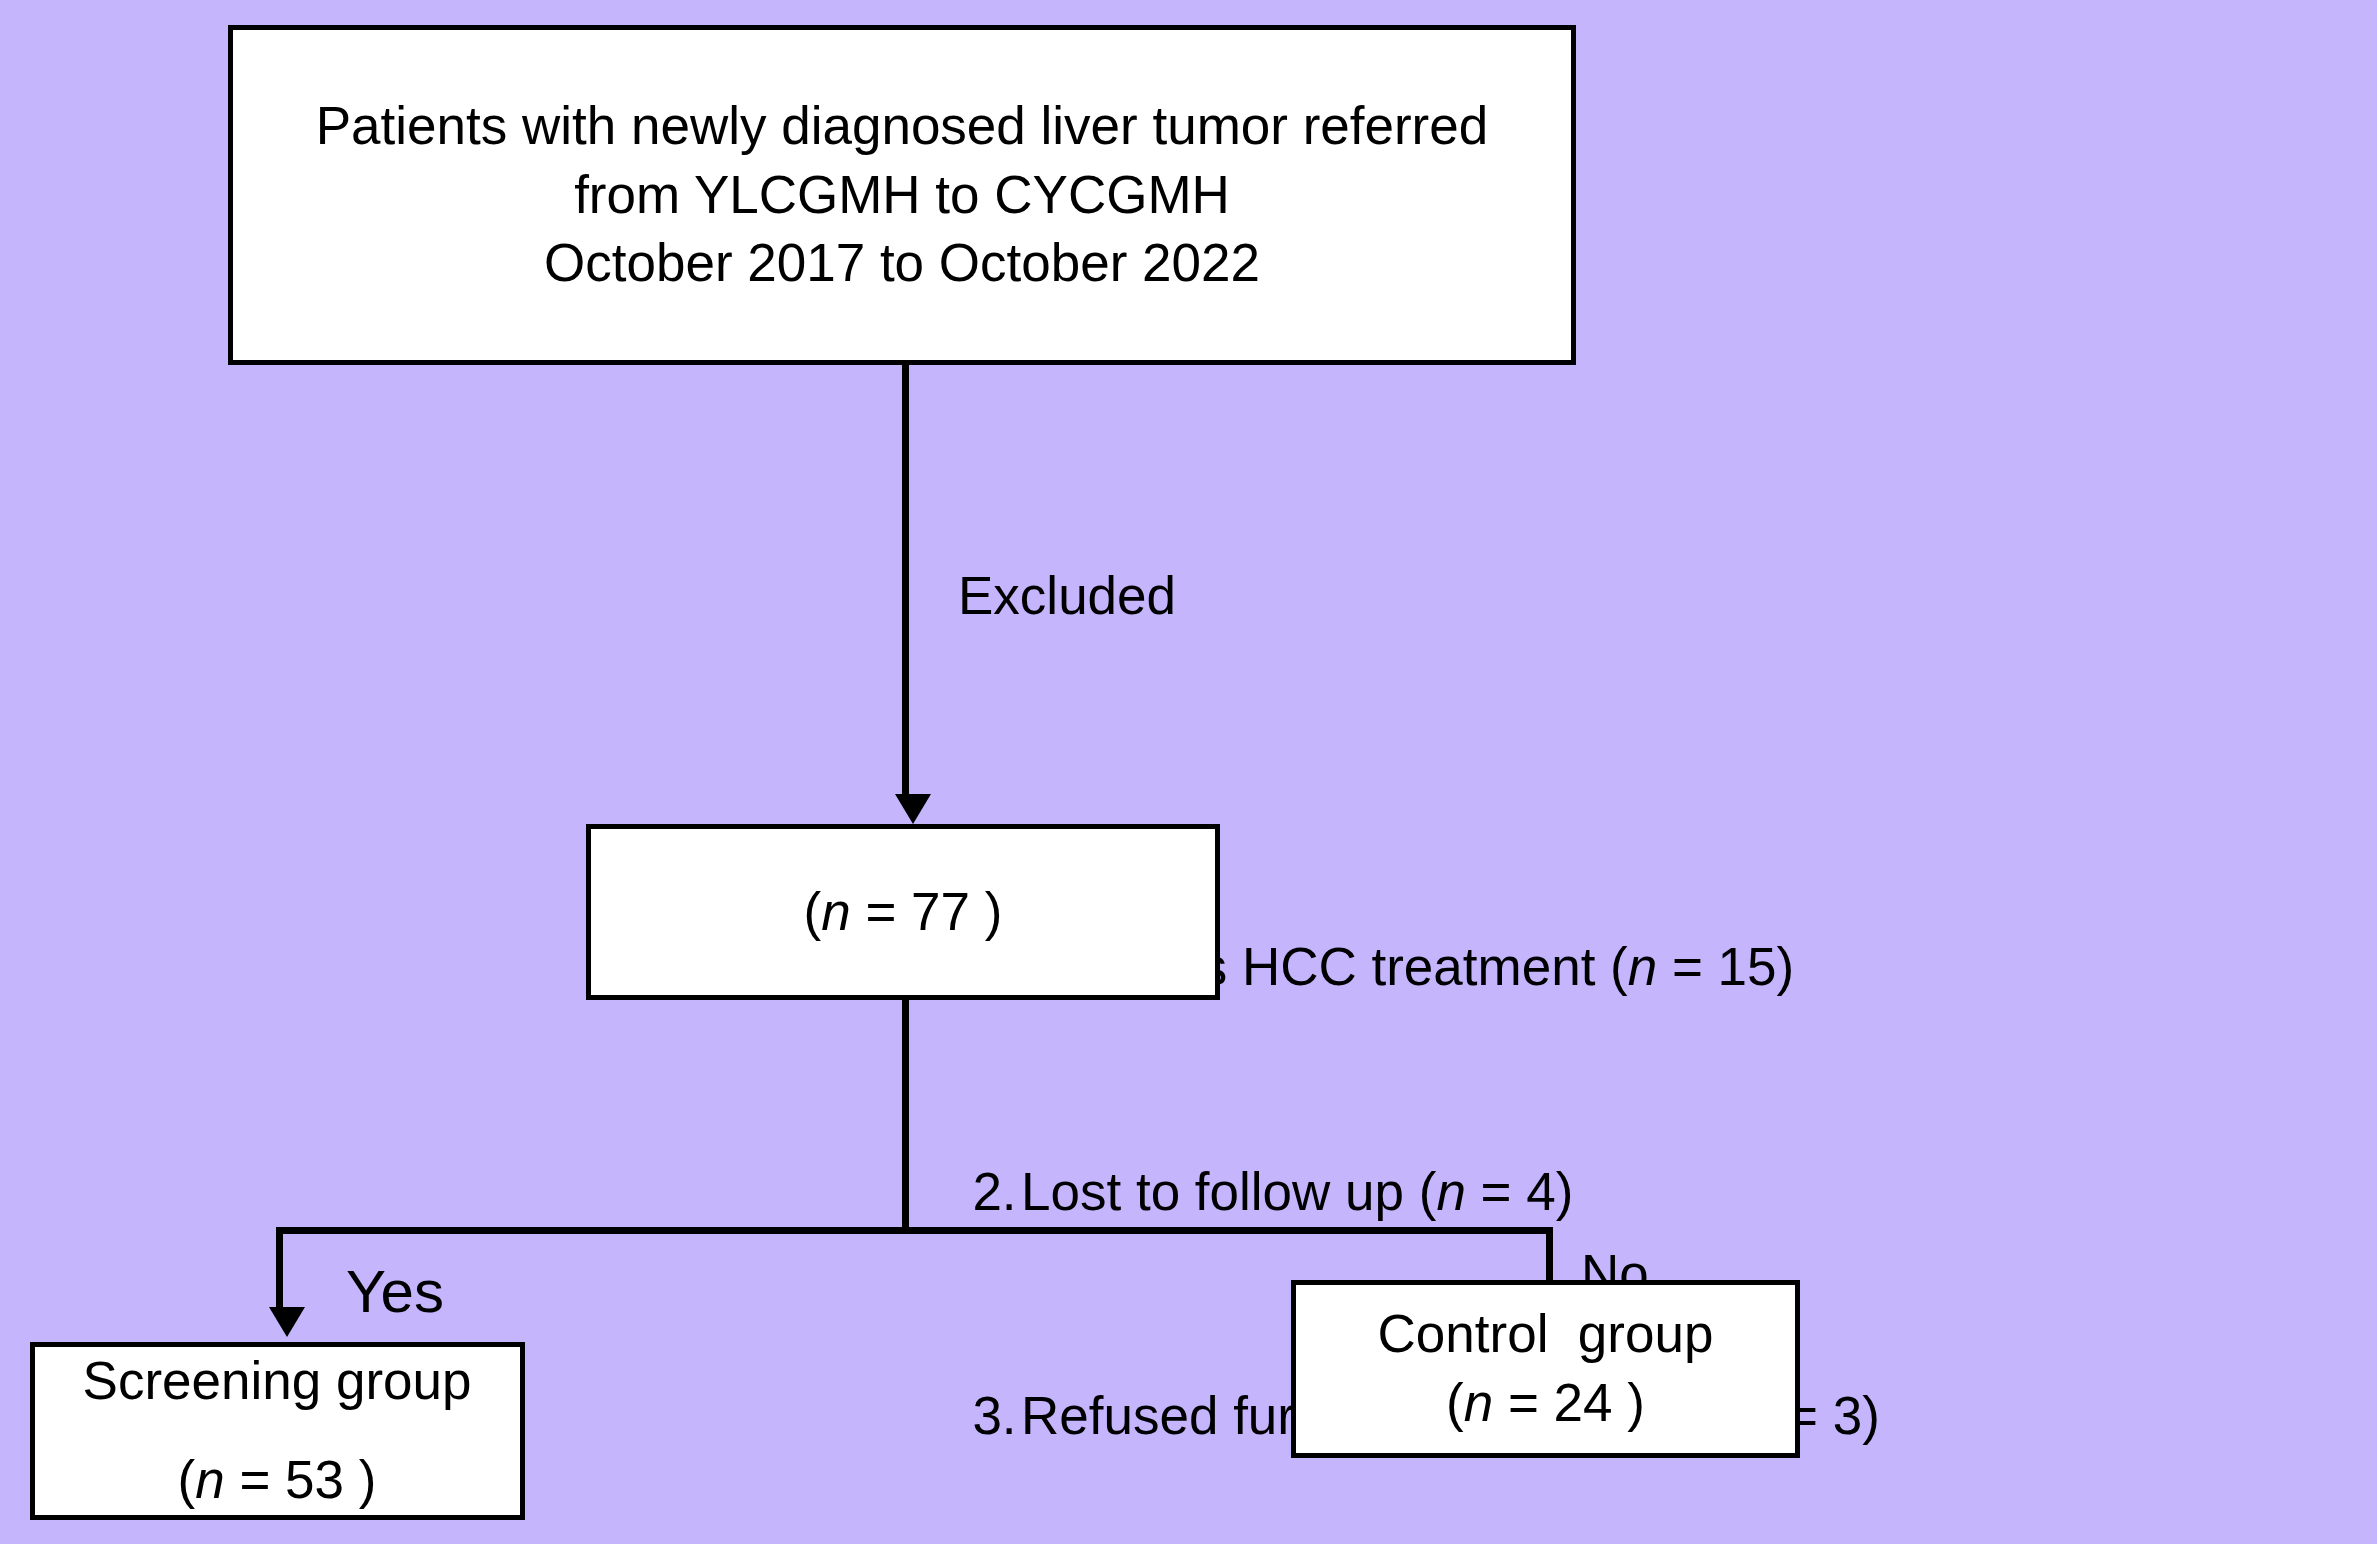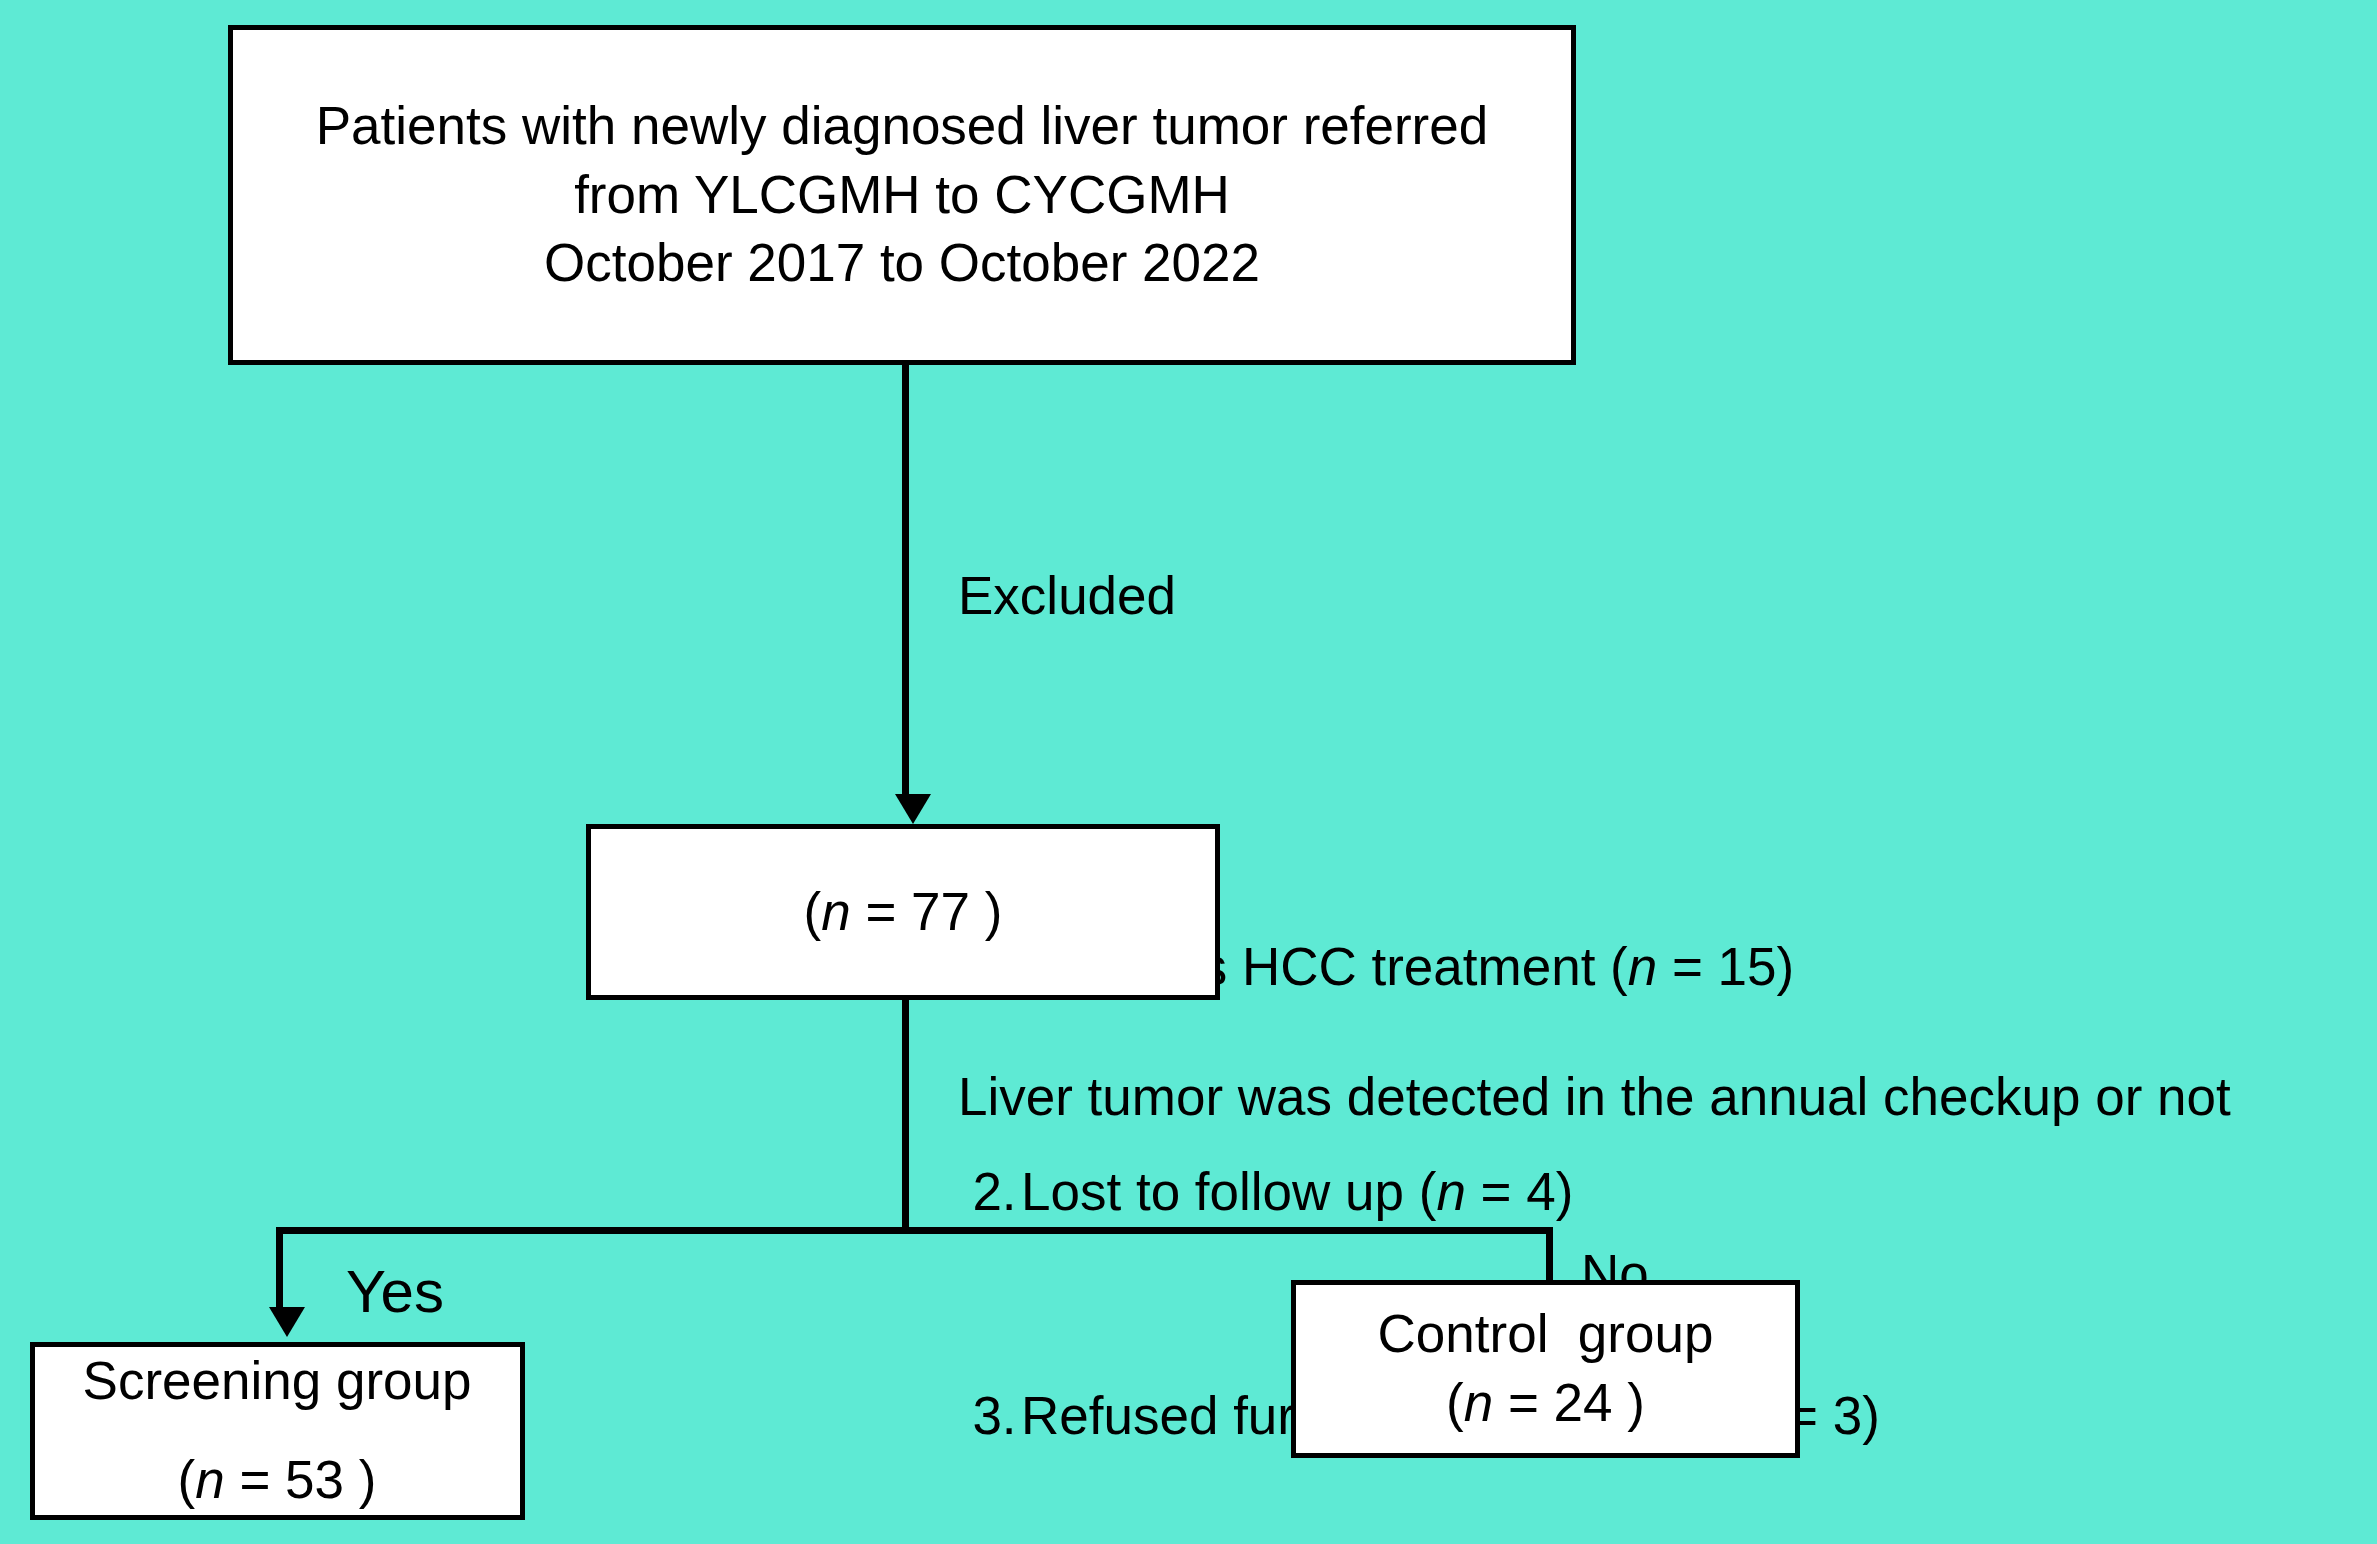--- a/index.html
+++ b/index.html
@@ -4,21 +4,21 @@
 <style>
   html, body {
     margin: 0;
     padding: 0;
     background: #ffffff;
   }
   #canvas {
     position: relative;
     width: 2377px;
     height: 1544px;
-    background: #5eead4;
+    background: #c4b5fd;
     font-family: "Liberation Sans", sans-serif;
     color: #000000;
     overflow: hidden;
   }
 
   
   .node-box {
     position: absolute;
     box-sizing: border-box;
     border: 5.9px solid #000000;
@@ -173,21 +173,20 @@
 
   <div class="vline" id="conn2-stem"></div>
   <div class="hline" id="conn2-bar"></div>
 
   <div class="vline" id="conn2-left-arm"></div>
   <div class="arrowhead" id="conn2-left-head"></div>
 
   <div class="vline" id="conn2-right-arm"></div>
   <div class="arrowhead" id="conn2-right-head"></div>
 
-  <div class="free-text" id="branch-question">Liver tumor was detected in the annual checkup or not</div>
   <div class="free-text" id="label-yes">Yes</div>
   <div class="free-text" id="label-no">No</div>
 
   <div class="node-box" id="box-screening">
     <span class="node-line">Screening group</span>
     <span class="node-line node-count">(<em class="ital">n</em> = 53 )</span>
   </div>
 
   <div class="node-box" id="box-control">
     <span class="node-line">Control  group</span>

